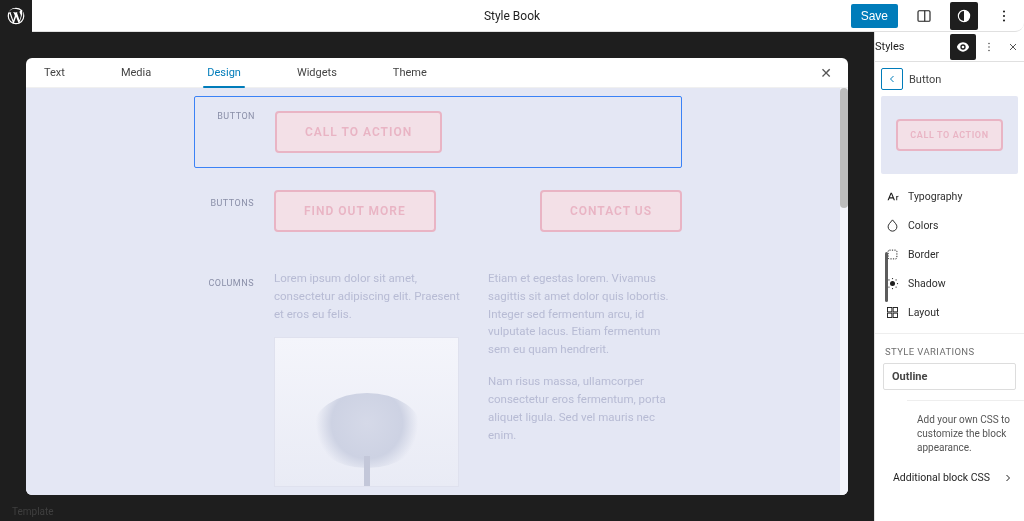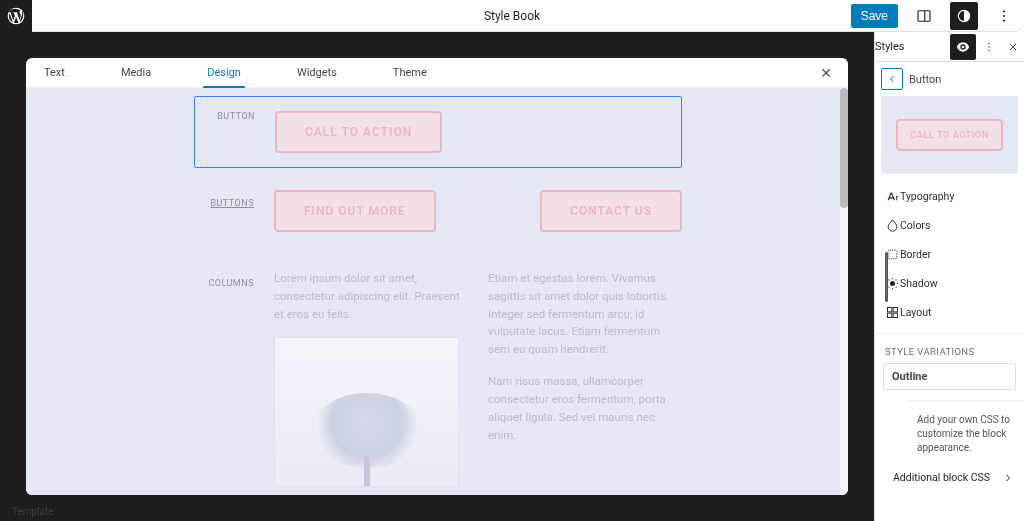--- a/index.html
+++ b/index.html
@@ -58,21 +58,21 @@
   .sb-head-right { margin-left: auto; display: flex; align-items: center; gap: 2px; }
   .eye-btn { width: 26px; height: 26px; display: flex; align-items: center; justify-content: center; background: #1e1e1e; border-radius: 2px; cursor: pointer; }
   .eye-btn svg { fill: #fff; width: 16px; height: 16px; }
   .mini-icon { width: 22px; height: 22px; display:flex; align-items:center; justify-content:center; cursor:pointer; }
   .sb-nav { display: flex; align-items: center; padding: 6px; gap: 6px; }
   .back-btn { width: 22px; height: 22px; border: 1.5px solid #007cba; border-radius: 2px; display:flex; align-items:center; justify-content:center; cursor:pointer; }
   .back-btn svg { width: 12px; height: 12px; stroke: #007cba; fill: none; stroke-width: 2; }
   .sb-nav-label { font-size: 11px; color: #444; }
   .preview-card { margin: 0 6px 8px; background: #e4e7f4; border-radius: 2px; height: 78px; display:flex; align-items:center; justify-content:center; }
   .preview-card .cta-btn { font-size: 9px; padding: 9px 12px; letter-spacing: .6px; }
-  .sb-row { display: flex; align-items: center; gap: 0; padding: 7px 10px; font-size: 10.5px; color: #2e2e2e; cursor: pointer; }
+  .sb-row { display: flex; align-items: center; gap: 8px; padding: 7px 10px; font-size: 10.5px; color: #2e2e2e; cursor: pointer; }
   .sb-row svg { width: 15px; height: 15px; }
   .sb-section-label { font-size: 9.5px; letter-spacing: .4px; color: #6e6e6e; text-transform: uppercase; padding: 12px 10px 6px; border-top: 1px solid #eee; margin-top: 6px; }
   .outline-field { margin: 0 8px; border: 1px solid #ddd; border-radius: 2px; padding: 6px 8px; font-size: 11px; color: #444; font-weight: bold; }
   .css-note { font-size: 10px; color: #555; padding: 12px 10px 8px; line-height: 1.4; border-top: 1px solid #eee; margin-top: 10px; margin-left: 32px; }
   .add-css-row { display:flex; align-items:center; justify-content:space-between; padding: 8px 10px 10px 18px; font-size: 10.5px; cursor:pointer; }
   .add-css-row svg { width: 12px; height: 12px; }
 </style>
 </head>
 <body>
 
@@ -128,21 +128,21 @@
           <div class="sb-content">
 
             <div class="sb-section selected" style="margin:0 160px 12px 160px;">
               <div class="sb-label" style="width:80px;">BUTTON</div>
               <div class="sb-examples">
                 <span class="cta-btn">CALL TO ACTION</span>
               </div>
             </div>
 
             <div class="sb-section" style="margin:0 160px 8px 160px;">
-              <div class="sb-label" style="width:80px;text-decoration:underline;">BUTTONS</div>
+              <div class="sb-label" style="width:80px;">BUTTONS</div>
               <div class="sb-examples" style="display:flex; gap:12px;justify-content:space-between;">
                 <span class="cta-btn">FIND OUT MORE</span>
                 <span class="cta-btn">CONTACT US</span>
               </div>
             </div>
 
             <div class="sb-section" style="margin:0 160px 0 160px;">
               <div class="sb-label" style="width:80px;">COLUMNS</div>
               <div class="sb-examples">
                 <div class="columns-ex">

